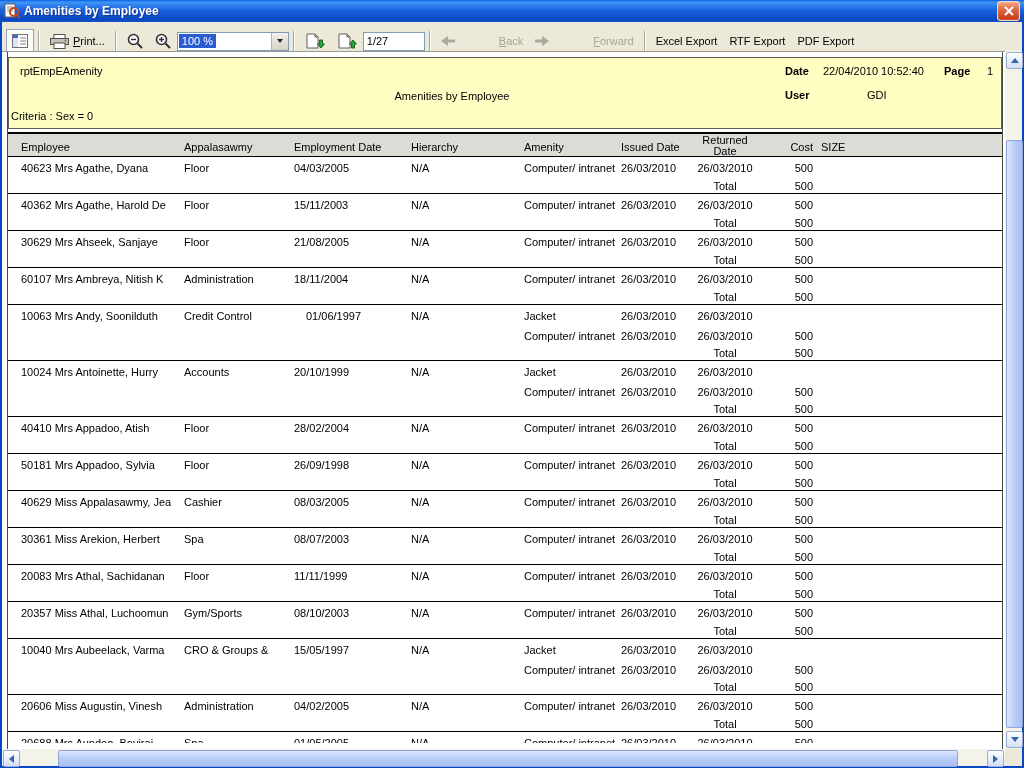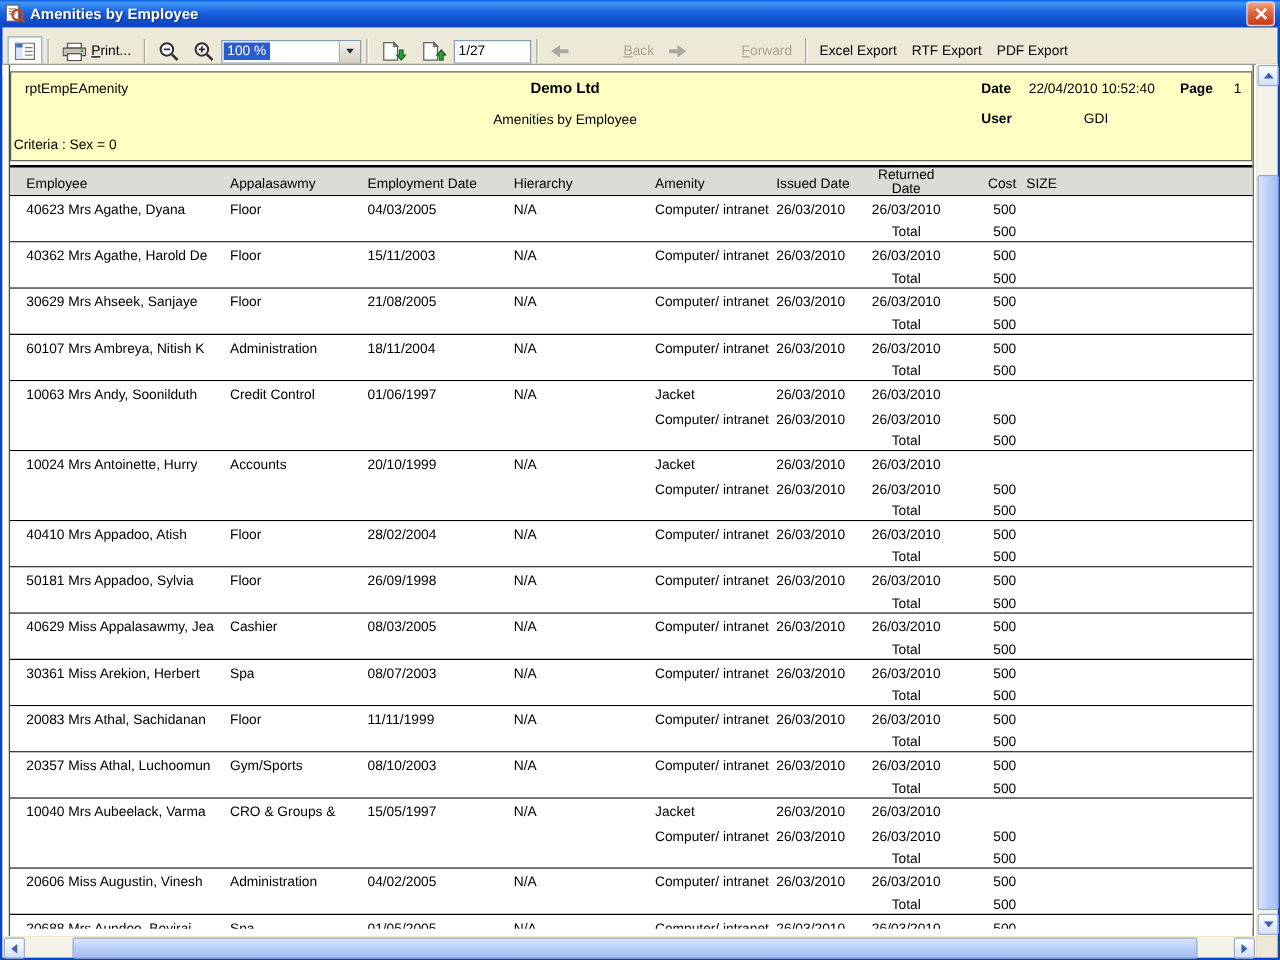--- a/index.html
+++ b/index.html
@@ -29,21 +29,21 @@
   .tb-input{height:19px;box-sizing:border-box;border:1px solid #7F9DB9;background:#fff;
     display:flex;align-items:center;padding:0 3px;font-size:11px;}
   .combo{width:112px;padding:0;}
   .combo .sel{background:#2A5BD0;color:#fff;padding:1px 3px;margin-left:1px;}
   .combo .cbtn{margin-left:auto;width:16px;height:17px;background:linear-gradient(180deg,#F2F1EC,#D6D2C4);
     border-left:1px solid #B8B4A4;display:flex;align-items:center;justify-content:center;}
   .tri-down{width:0;height:0;border-left:3px solid transparent;border-right:3px solid transparent;
     border-top:4px solid #20282E;}
   .pagebox{width:62px;}
   
-  .viewport{position:absolute;top:51px;left:2px;right:2px;bottom:2px;background:#eab308;}
+  .viewport{position:absolute;top:51px;left:2px;right:2px;bottom:2px;background:#7dd3fc;}
   .report{position:absolute;left:0;top:0;right:17px;bottom:17px;background:#fff;overflow:hidden;
     border-top:1px solid #9A9A92;}
   .page{position:absolute;left:5px;top:0px;width:996px;height:760px;box-sizing:border-box;
     border-left:1px solid #4A4A42;border-right:1px solid #4A4A42;}
   .yellowbox{position:absolute;left:0;top:5px;width:100%;height:72px;box-sizing:border-box;
     background:#FFFFC4;border:1px solid #62625A;}
   .rh{position:absolute;font-size:11px;white-space:nowrap;color:#000;}
   .rh-id{left:11px;top:7px;}
   .rh-company{left:0;width:886px;top:5px;text-align:center;font-weight:bold;font-size:12px;}
   .rh-title{left:0;width:886px;top:32px;text-align:center;}
@@ -184,21 +184,20 @@
     <div class="tb-btn">RTF Export</div>
     <div class="tb-btn">PDF Export</div>
   </div>
 
   <div class="viewport">
     <div class="report">
       <div class="page">
 
         <div class="yellowbox">
           <span class="rh rh-id">rptEmpEAmenity</span>
-          <span class="rh rh-company">Demo Ltd</span>
           <span class="rh rh-title">Amenities by Employee</span>
           <span class="rh rh-datelabel">Date</span>
           <span class="rh rh-datevalue">22/04/2010 10:52:40</span>
           <span class="rh rh-pagelabel">Page</span>
           <span class="rh rh-pagevalue">1</span>
           <span class="rh rh-userlabel">User</span>
           <span class="rh rh-uservalue">GDI</span>
           <span class="rh rh-criteria">Criteria : Sex = 0</span>
         </div>
 
@@ -262,21 +261,21 @@
               <div class="cell c-amen" style="top: 5px;">Computer/ intranet</div>
               <div class="cell c-issued" style="top: 5px;">26/03/2010</div>
               <div class="cell c-returned" style="top: 5px;">26/03/2010</div>
               <div class="cell c-cost" style="top: 5px;">500</div>
               <div class="cell c-returned bold" style="top: 23px;">Total</div>
               <div class="cell c-cost bold" style="top: 23px;">500</div>
             </div>
             <div class="group" style="height: 56px;">
               <div class="cell c-emp" style="top: 5px;">10063 Mrs Andy, Soonilduth</div>
               <div class="cell c-dept" style="top: 5px;">Credit Control</div>
-              <div class="cell c-empdate" style="top: 5px;">01/06/1997</div>
+              <div class="cell c-empdate" style="top: 5px; margin-left: 12px;">01/06/1997</div>
               <div class="cell c-hier" style="top: 5px;">N/A</div>
               <div class="cell c-amen" style="top: 5px;">Jacket</div>
               <div class="cell c-issued" style="top: 5px;">26/03/2010</div>
               <div class="cell c-returned" style="top: 5px;">26/03/2010</div>
               <div class="cell c-amen" style="top: 25px;">Computer/ intranet</div>
               <div class="cell c-issued" style="top: 25px;">26/03/2010</div>
               <div class="cell c-returned" style="top: 25px;">26/03/2010</div>
               <div class="cell c-cost" style="top: 25px;">500</div>
               <div class="cell c-returned bold" style="top: 42px;">Total</div>
               <div class="cell c-cost bold" style="top: 42px;">500</div>

